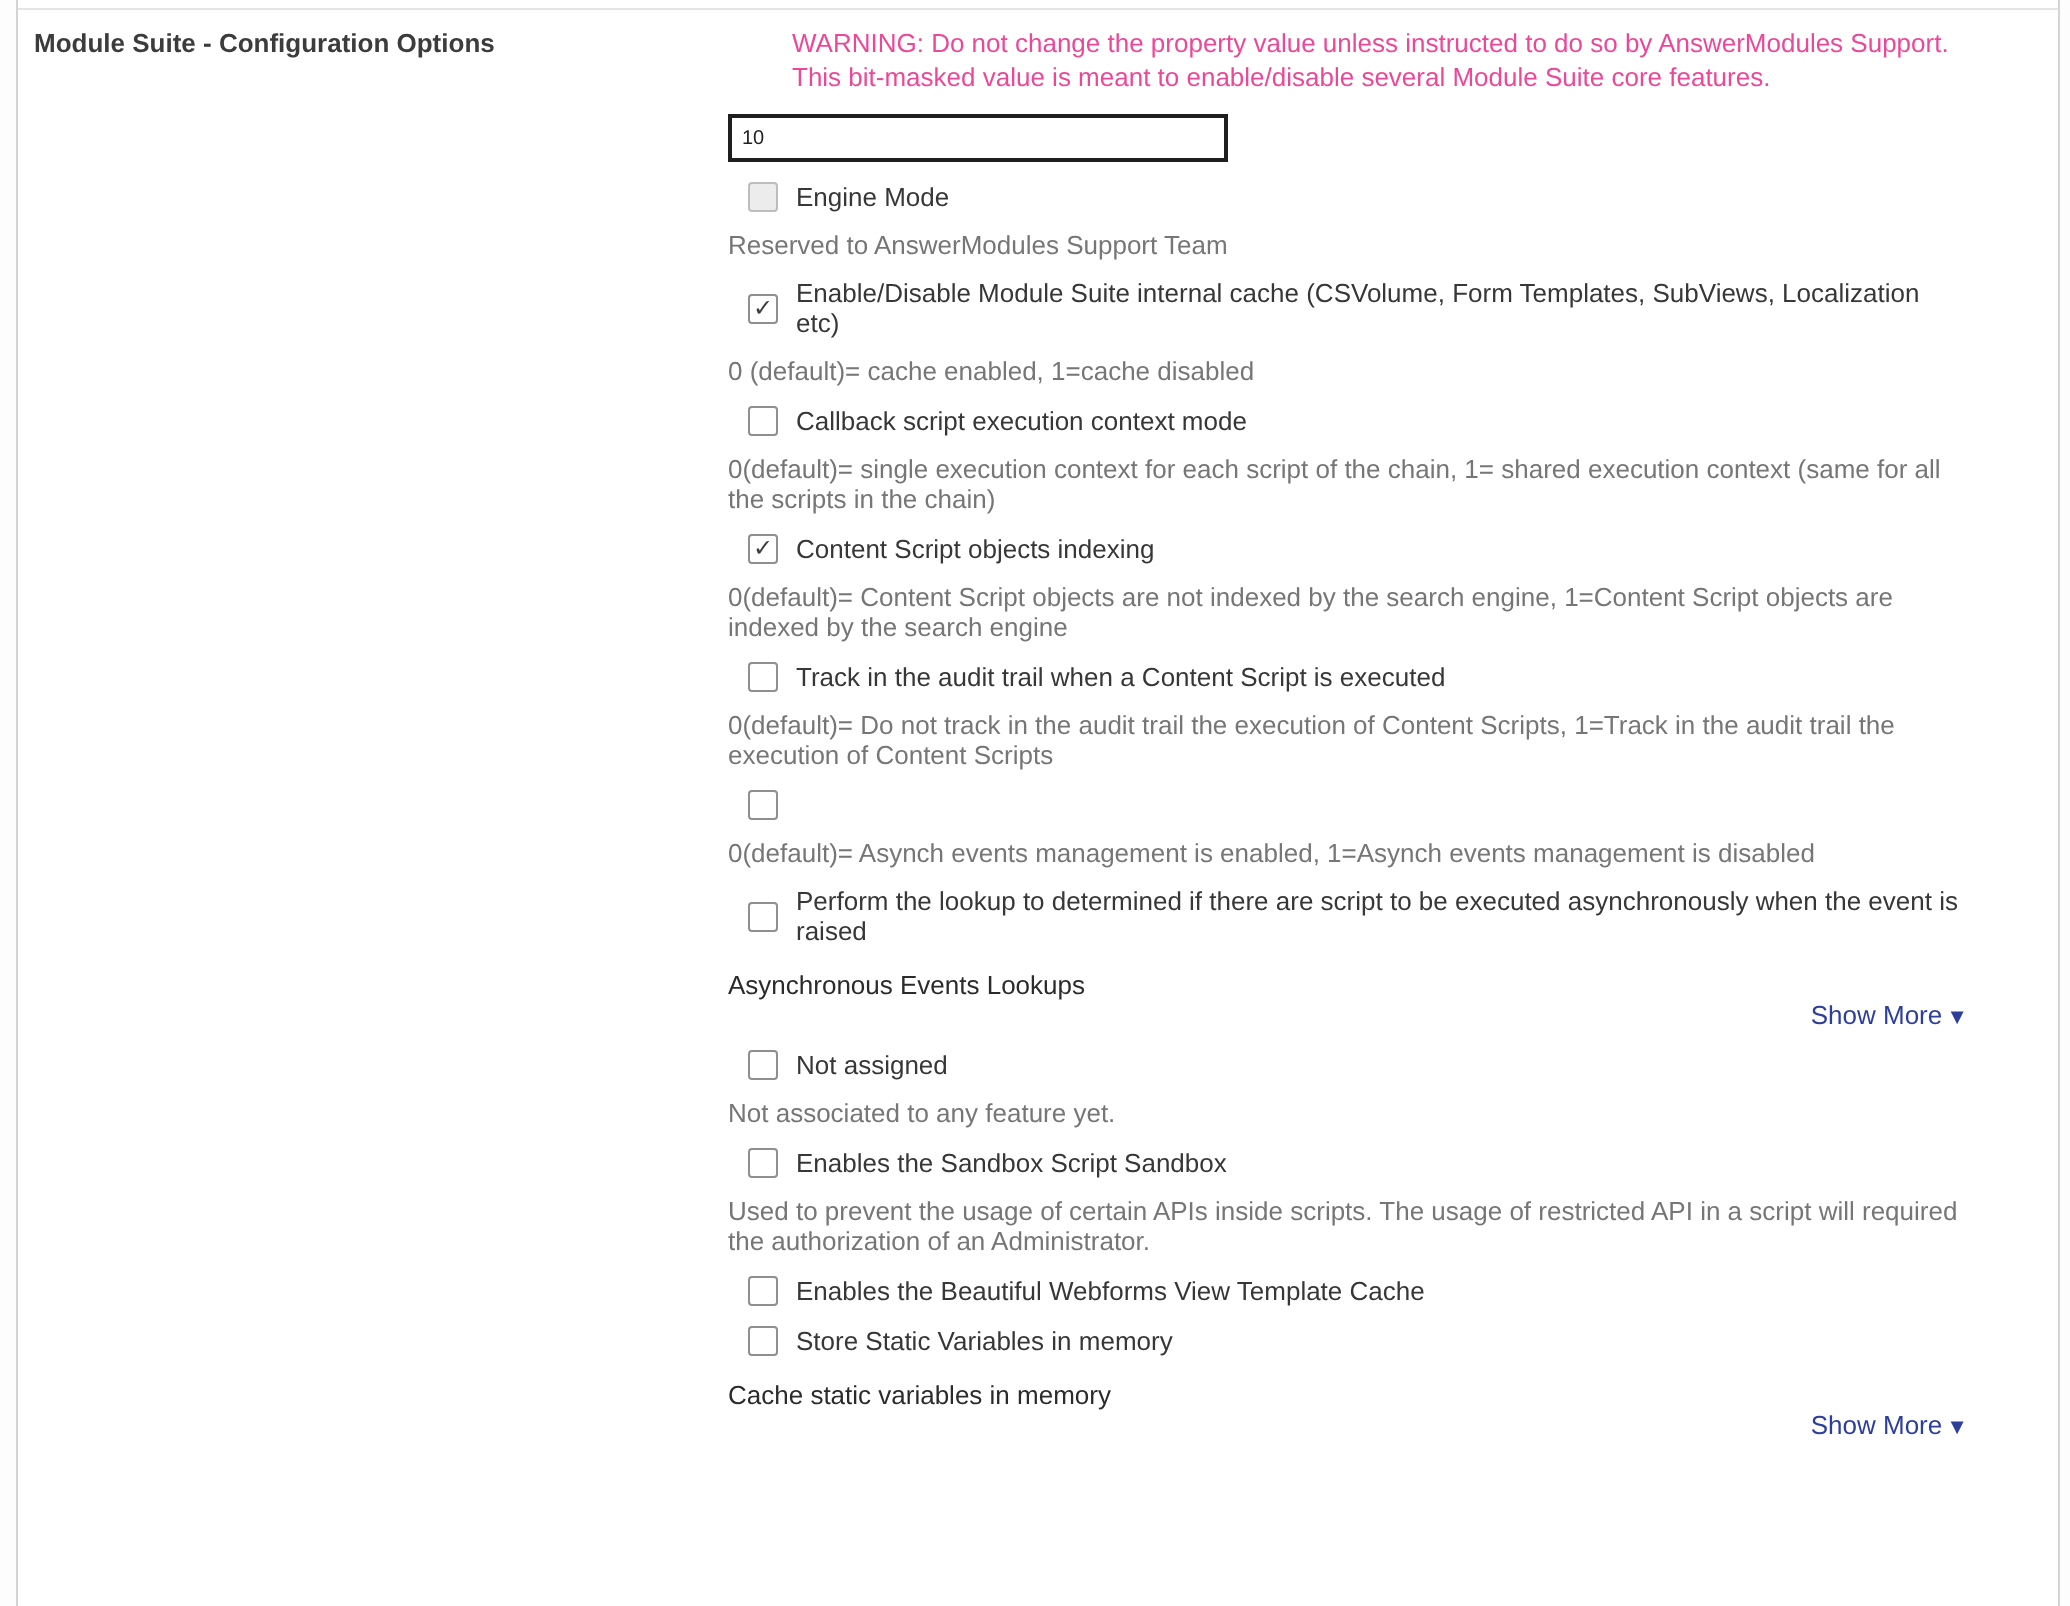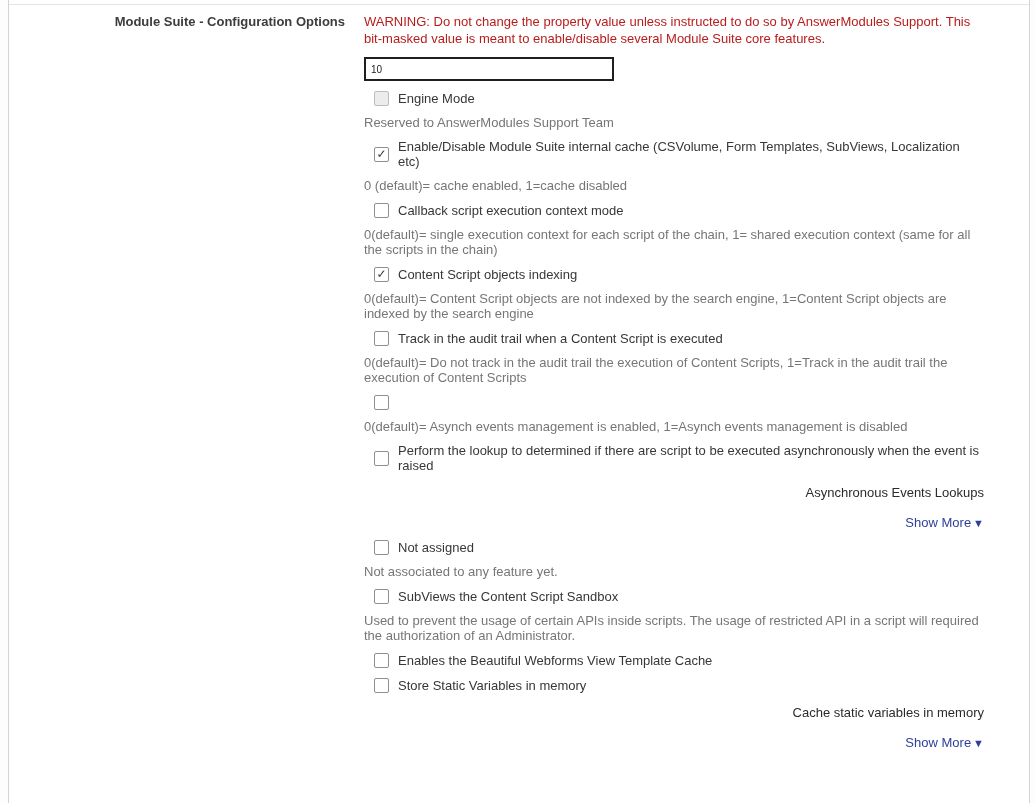--- a/index.html
+++ b/index.html
@@ -15,34 +15,35 @@
   .table-wrap {
     position: absolute; left: 8px; top: 0; width: 1022px; height: 803px;
     background: #ffffff;
     border-left: 1px solid #d4d4d4;
     border-right: 1px solid #d4d4d4;
   }
   .row-top { height: 5px; border-bottom: 1px solid #e4e4e4; }
   .main-row { display: flex; align-items: flex-start; }
   .label-col {
     width: 348px; flex: 0 0 348px;
-    text-align: right;
+    text-align: left;
     padding: 9px 12px 0 8px;
     font-weight: bold;
     color: #3c3c3c;
   }
   .content-col {
     flex: 1 1 auto;
     padding: 8px 10px 0 7px;
   }
   .content-inner { width: 620px; }
   .warning {
-    color: #b91c1c;
+    color: #ec4899;
     line-height: 17px;
     margin-bottom: 10px;
+    margin-left: 32px;
   }
   .value-input {
     width: 250px; height: 24px;
     border: 2px solid #1f1f1f;
     font-family: "Liberation Sans", sans-serif;
     font-size: 10px;
     color: #222;
     padding: 0 5px;
     margin: 1px 0 2px 0;
     background: #fff;
@@ -74,21 +75,20 @@
     line-height: 15px;
     margin: 9px 0;
   }
   .alert {
     color: #e8112d;
     margin: 13px 0;
   }
   .section-row {
     display: flex; align-items: flex-end; justify-content: space-between;
     margin: 12px 0 24px 0;
-    flex-direction: column;
   }
   .section-label { color: #2b2b2b; }
   .show-more {
     color: #2e3e9c;
     text-decoration: none;
     cursor: pointer;
     white-space: nowrap;
     position: relative; top: 15px;
   }
   .show-more .arrow { font-size: 11px; margin-left: 2px; color: #2e3e9c; }
@@ -143,21 +143,21 @@
                 <span class="section-label">Asynchronous Events Lookups</span>
                 <a class="show-more">Show More<span class="arrow">▼</span></a>
               </div>
               <div class="cb-row">
                 <span class="cb">✓</span>
                 <span class="cb-label">Not assigned</span>
               </div>
               <div class="desc">Not associated to any feature yet.</div>
               <div class="cb-row">
                 <span class="cb">✓</span>
-                <span class="cb-label">SubViews the Content Script Sandbox</span>
+                <span class="cb-label">Enables the Sandbox Script Sandbox</span>
               </div>
               <div class="desc">Used to prevent the usage of certain APIs inside scripts. The usage of restricted API in a script will required the authorization of an Administrator.</div>
               <div class="cb-row">
                 <span class="cb">✓</span>
                 <span class="cb-label">Enables the Beautiful Webforms View Template Cache</span>
               </div>
               <div class="cb-row">
                 <span class="cb">✓</span>
                 <span class="cb-label">Store Static Variables in memory</span>
               </div>

